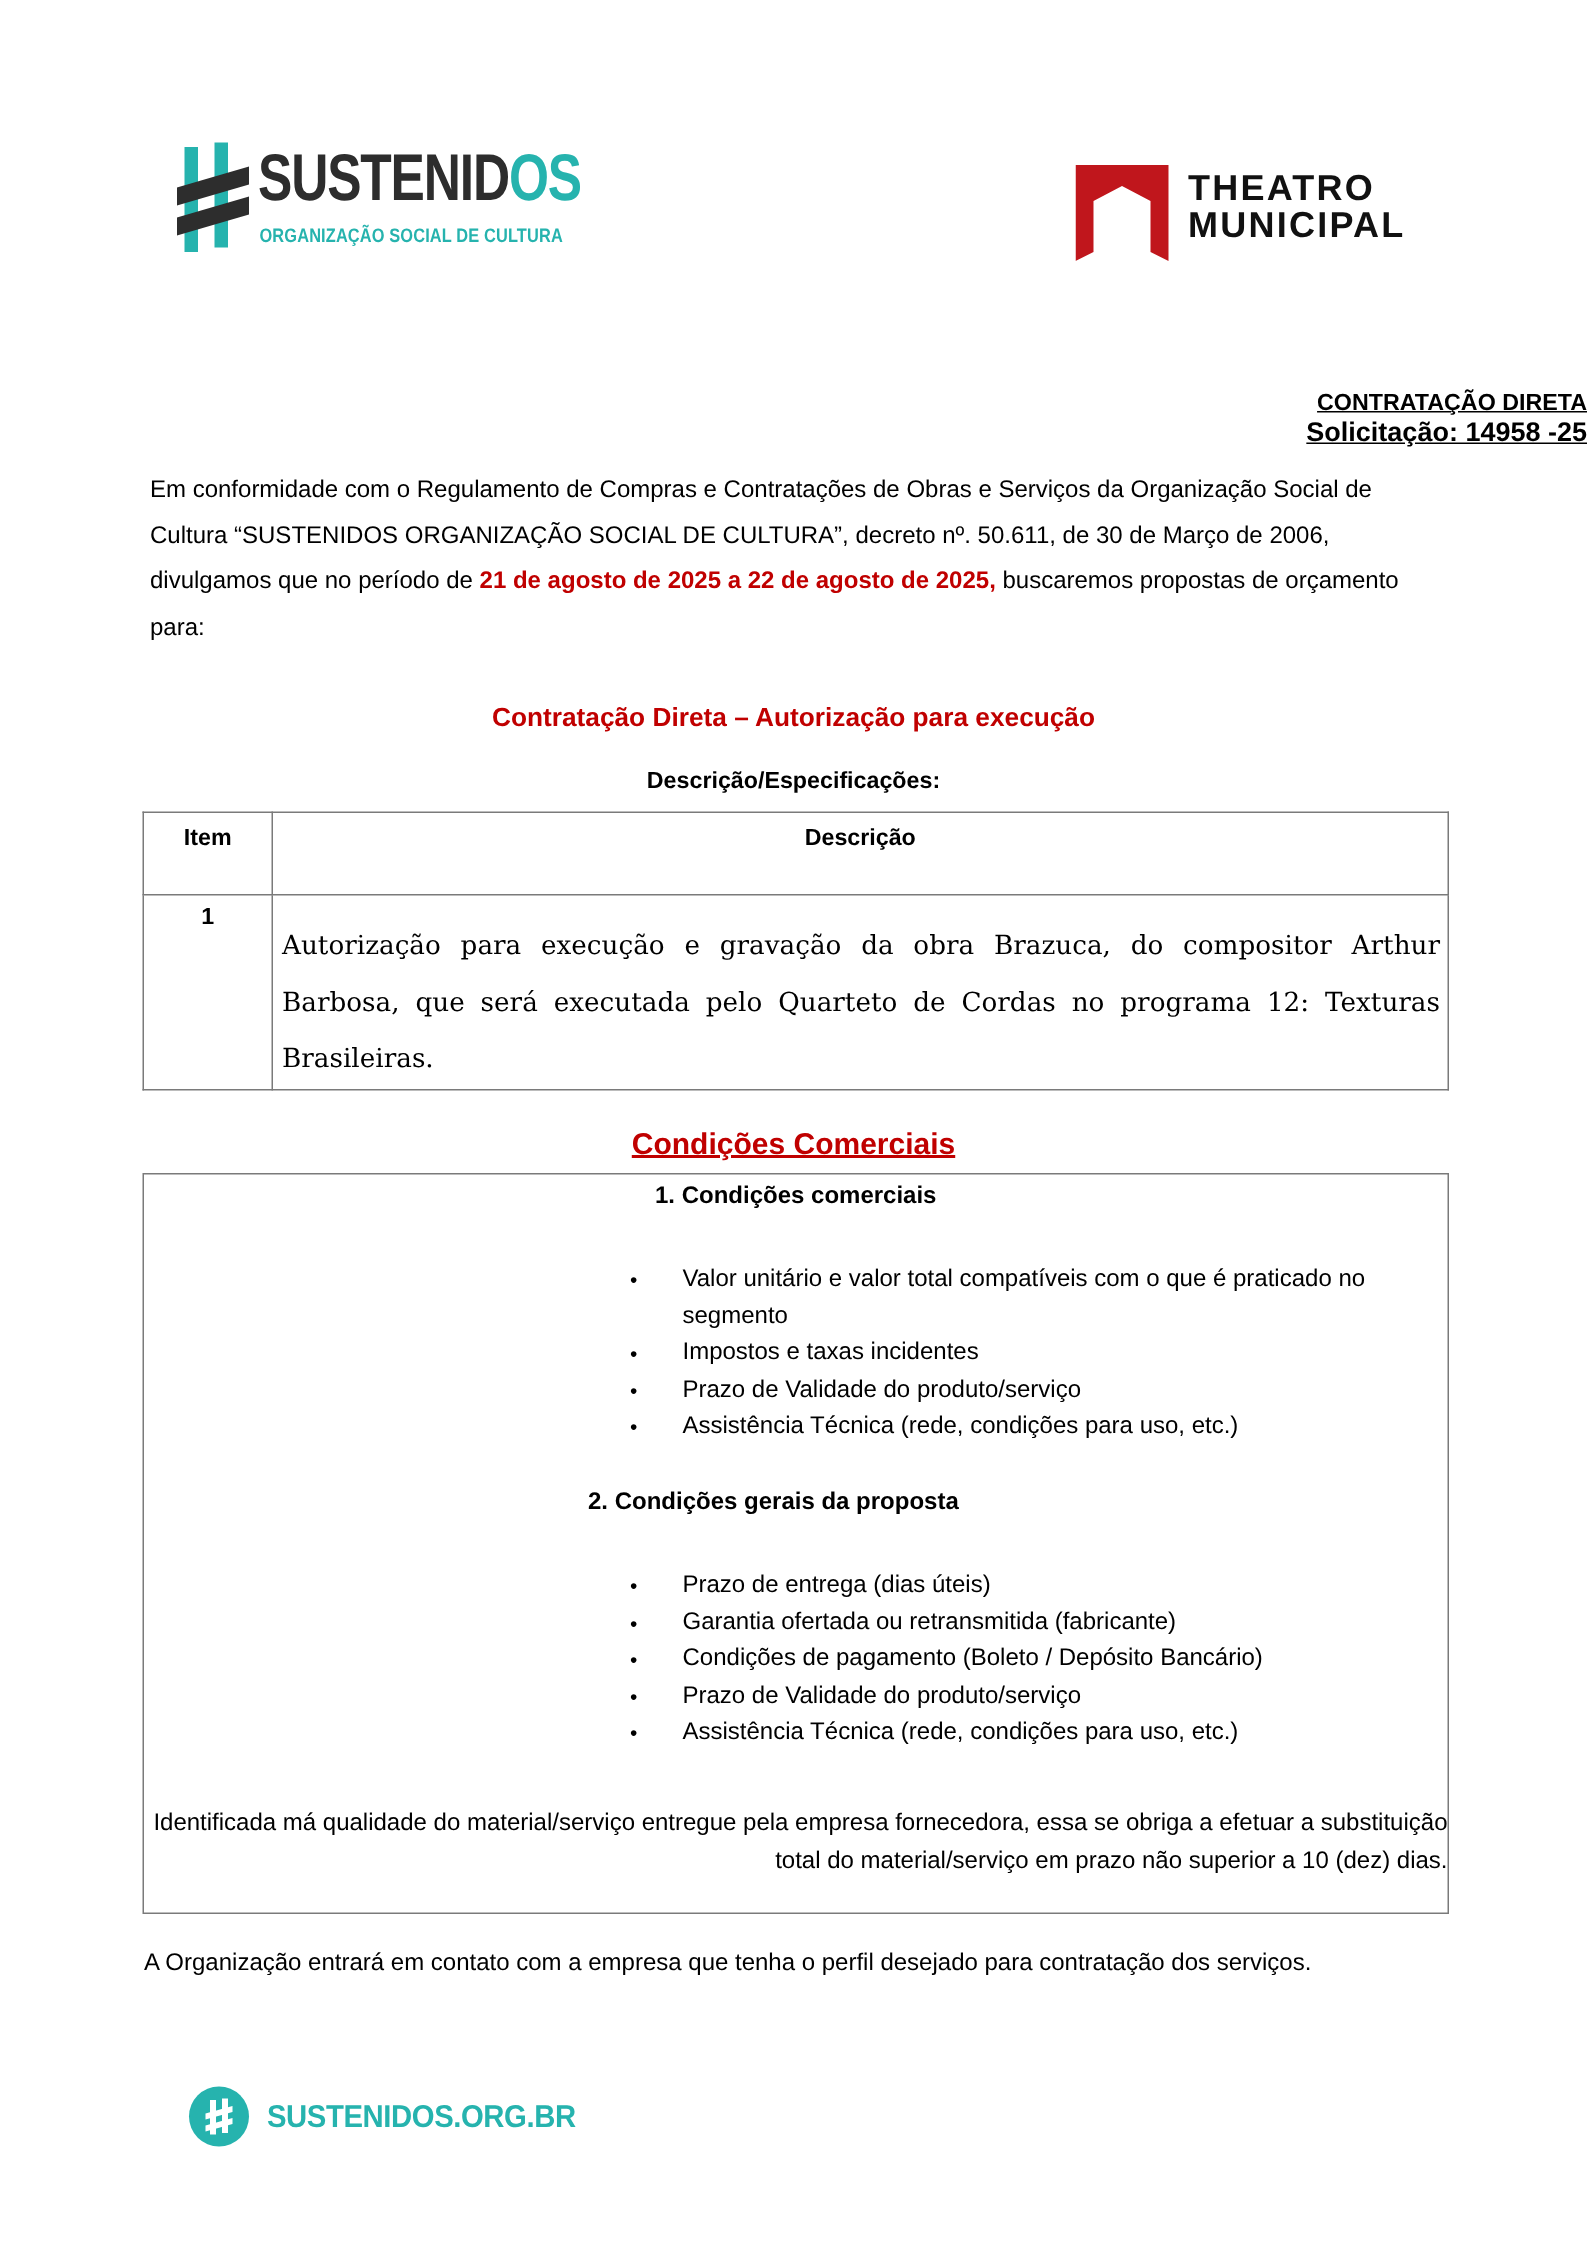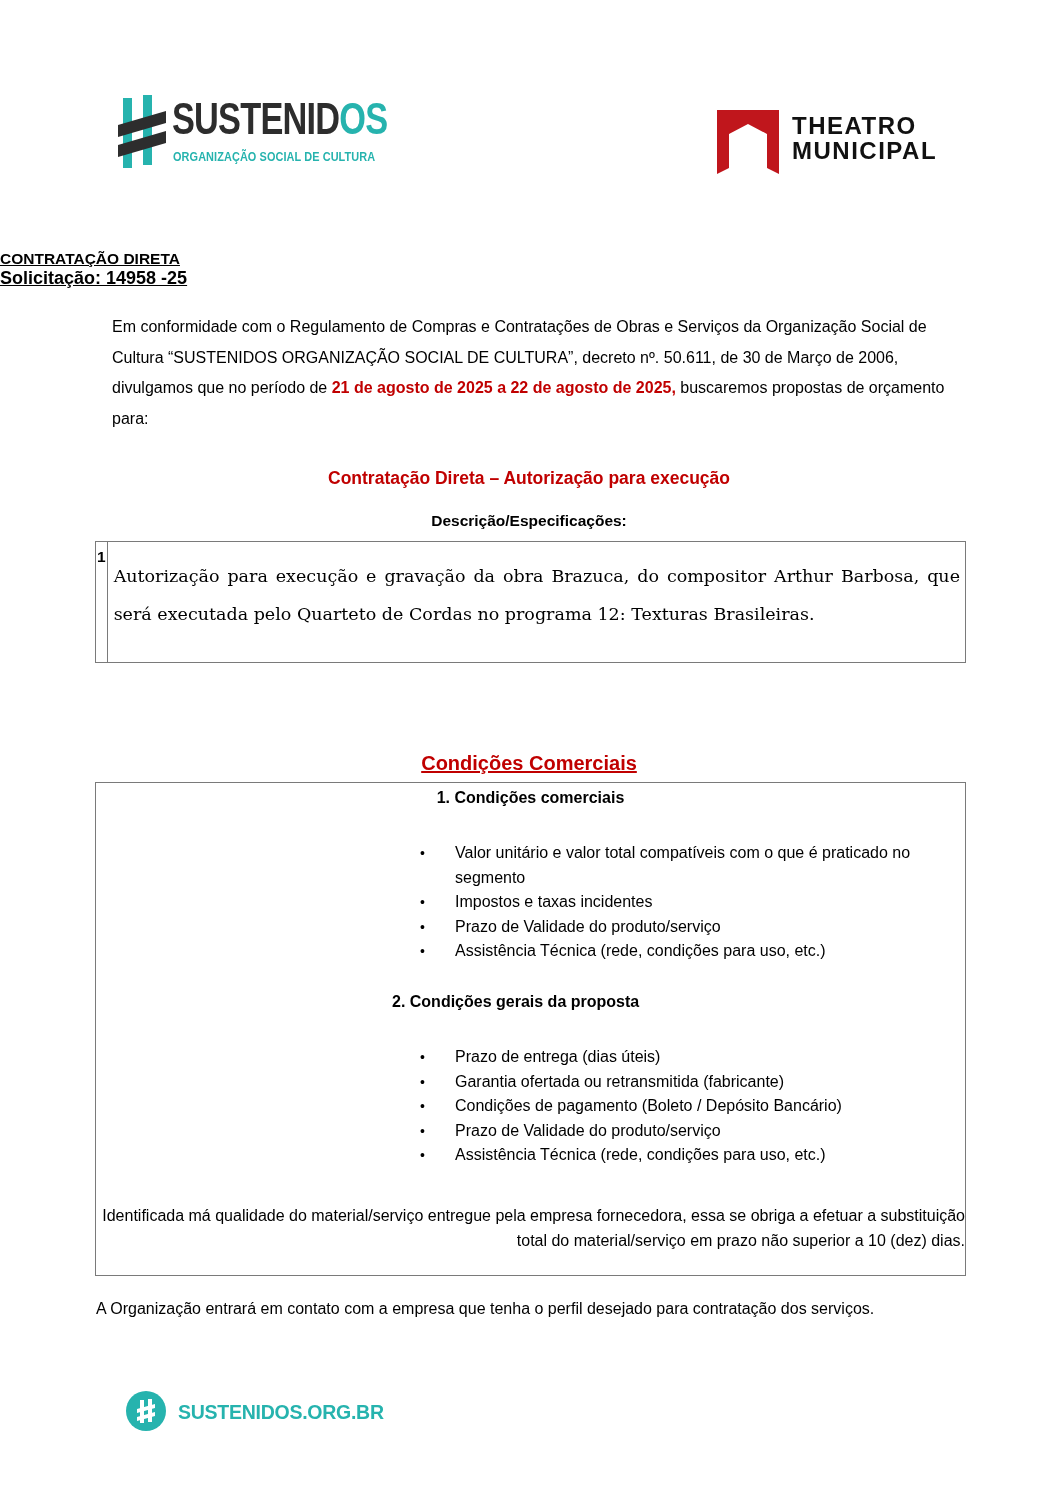--- a/index.html
+++ b/index.html
@@ -12,25 +12,25 @@
     
     #logo-sustenidos { left: 116px; top: 93px; width: 250px; height: 78px; }
     .sus-wordmark { position: absolute; left: 56px; top: 2px; font-family: "Liberation Sans", sans-serif; font-weight: bold; font-size: 44px; letter-spacing: -1px; line-height: 48px; color: #2d2d2d; transform: scaleX(0.78); transform-origin: left top; white-space: nowrap; }
     .sus-wordmark .teal { color: #26b3ae; }
     .sus-sub { position: absolute; left: 57px; top: 56px; font-weight: bold; font-size: 13px; color: #26b3ae; transform: scaleX(0.84); transform-origin: left top; white-space: nowrap; letter-spacing: 0.1px; }
 
     #logo-theatro { left: 715px; top: 108px; width: 240px; height: 66px; }
     .tm-text { position: absolute; left: 77px; top: 5px; font-weight: bold; font-size: 24px; line-height: 25px; letter-spacing: 1.5px; color: #111; white-space: nowrap; }
 
     
-    .title-block { left: 0; width: 1058px; top: 249px; text-align: left; }
+    .title-block { left: 0; width: 1058px; top: 259px; text-align: right; }
     .title-1 { font-weight: bold; font-size: 15.5px; text-decoration: underline; line-height: 19px; }
     .title-2 { font-weight: bold; font-size: 18px; text-decoration: underline; line-height: 21px; }
 
-    .intro { left: 112px; top: 312px; width: 860px; font-size: 16px; line-height: 30.5px; }
+    .intro { left: 100px; top: 312px; width: 860px; font-size: 16px; line-height: 30.5px; }
     .intro .red { color: #c00000; font-weight: bold; }
 
     .section-red-title { left: 0; width: 1058px; top: 468px; text-align: center; color: #c00000; font-weight: bold; font-size: 17.5px; }
     .desc-title { left: 0; width: 1058px; top: 512px; text-align: center; font-weight: bold; font-size: 15.5px; }
 
     
     .item-table { left: 95px; top: 541px; width: 871px; border-collapse: collapse; }
     .item-table td, .item-table th { border: 1px solid #7a7a7a; vertical-align: top; }
     .item-table th { font-size: 15.5px; font-weight: bold; height: 55px; padding-top: 8px; box-sizing: border-box; }
     .item-table .col-item { width: 86px; text-align: center; }
@@ -85,20 +85,24 @@
   <div class="title-2">Solicitação: 14958 -25</div>
 </div>
 
 <p class="abs intro" style="margin:0"><span>Em conformidade com o Regulamento de Compras e Contratações de Obras e Serviços da Organização Social de Cultura “SUSTENIDOS ORGANIZAÇÃO SOCIAL DE CULTURA”, decreto nº. 50.611, de 30 de Março de 2006, divulgamos que no período de </span><span class="red">21 de agosto de 2025 a 22 de agosto de 2025,</span><span> buscaremos propostas de orçamento para:</span></p>
 
 <div class="abs section-red-title">Contratação Direta – Autorização para execução</div>
 <div class="abs desc-title">Descrição/Especificações:</div>
 
 <table class="abs item-table">
   <tbody>
+      <tr>
+    <th class="col-item">Item</th>
+    <th>Descrição</th>
+  </tr>
   <tr>
     <td class="num">1</td>
     <td class="desc">Autorização para execução e gravação da obra Brazuca, do compositor Arthur Barbosa, que será executada pelo Quarteto de Cordas no programa 12: Texturas Brasileiras.</td>
   </tr>
 </tbody>
   </table>
 
 <div class="abs cond-title">Condições Comerciais</div>
 
 <div class="abs cond-box">

